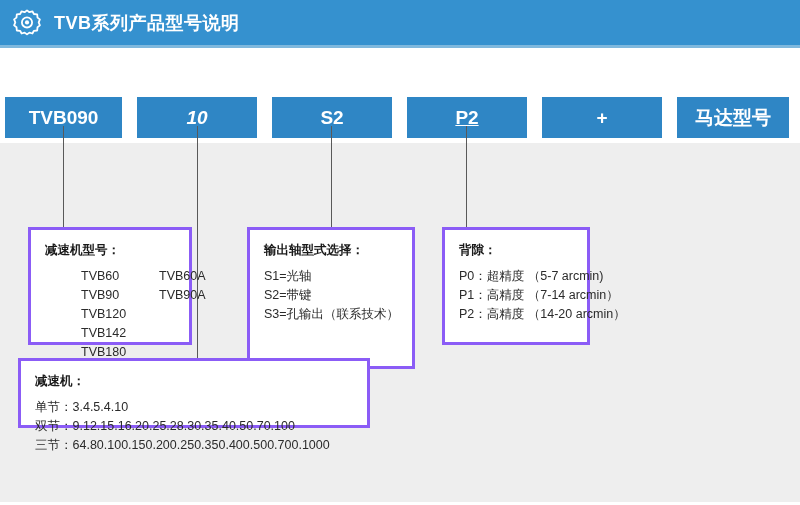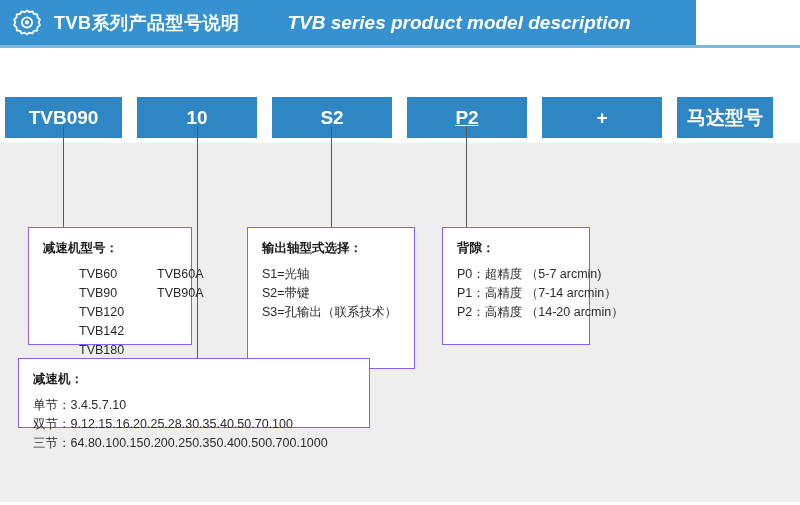--- a/index.html
+++ b/index.html
@@ -12,21 +12,21 @@
     background: #ffffff;
     font-family: "Liberation Sans", "DejaVu Sans", sans-serif;
     overflow: hidden;
     position: relative;
   }
 
   
   .header {
     position: absolute;
     left: 0; top: 0;
-    width: 696px; height: 45px;
+    width: 800px; height: 45px;
     background: #3591cf;
     display: flex;
     align-items: center;
   }
   .header-underline {
     position: absolute;
     left: 0; top: 45px;
     width: 800px; height: 3px;
     background: #7fb8dd;
   }
@@ -69,42 +69,42 @@
     background: #2f86c5;
     color: #ffffff;
     font-size: 19px;
     font-weight: bold;
     display: flex;
     align-items: center;
     justify-content: center;
     white-space: nowrap;
   }
   .cb1 { left: 5px;   width: 117px; }
-  .cb2 { left: 137px; width: 120px; }
+  .cb2 { left: 137px; width: 120px; font-style: italic; }
   .cb3 { left: 272px; width: 120px; }
   .cb4 { left: 407px; width: 120px; text-decoration: underline; }
   .cb5 { left: 542px; width: 120px; }
-  .cb6 { left: 677px; width: 96px; }
+  .cb6 { left: 677px; width: 112px; }
 
   
   .leader {
     position: absolute;
     width: 1px;
     background: #595959;
   }
   .leader-1 { left: 63px;  top: 126px; height: 101px; }
   .leader-2 { left: 197px; top: 126px; height: 232px; }
   .leader-3 { left: 331px; top: 126px; height: 101px; }
   .leader-4 { left: 466px; top: 126px; height: 101px; }
 
   
   .info-box {
     position: absolute;
     background: #ffffff;
-    border: 1px solid #8b5cf6;
+    border: 3px solid #8b5cf6;
     box-sizing: border-box;
     padding: 12px 14px 8px 14px;
   }
   .ib-title {
     font-size: 12.5px;
     font-weight: bold;
     color: #1a1a1a;
     margin-bottom: 8px;
     white-space: nowrap;
   }
@@ -133,21 +133,20 @@
 
 <div class="header">
   <svg class="gear-icon" viewBox="0 0 100 100">
     <g fill="none" stroke="#ffffff" stroke-width="6" stroke-linejoin="round">
       <path d="M50 8 L58 14 L68 11 L73 20 L84 21 L85 32 L93 38 L89 48 L93 58 L85 64 L84 75 L73 76 L68 85 L58 82 L50 88 L42 82 L32 85 L27 76 L16 75 L15 64 L7 58 L11 48 L7 38 L15 32 L16 21 L27 20 L32 11 L42 14 Z"></path>
       <circle cx="50" cy="48" r="17"></circle>
     </g>
     <circle cx="50" cy="48" r="7" fill="#ffffff"></circle>
   </svg>
   <div class="title-cn">TVB系列产品型号说明</div>
-  <div class="title-en">TVB series product model description</div>
 </div>
 <div class="header-underline"></div>
 
 <div class="gray-band"></div>
 
 <div class="code-box cb1">TVB090</div>
 <div class="code-box cb2">10</div>
 <div class="code-box cb3">S2</div>
 <div class="code-box cb4">P2</div>
 <div class="code-box cb5">+</div>
@@ -183,16 +182,16 @@
 
 <div class="info-box box-backlash">
   <div class="ib-title">背隙：</div>
   <div class="ib-line">P0：超精度 （5-7 arcmin)</div>
   <div class="ib-line">P1：高精度 （7-14 arcmin）</div>
   <div class="ib-line">P2：高精度 （14-20 arcmin）</div>
 </div>
 
 <div class="info-box box-ratio">
   <div class="ib-title">减速机：</div>
-  <div class="ib-line">单节：3.4.5.7.10</div>
+  <div class="ib-line">单节：3.4.5.4.10</div>
   <div class="ib-line">双节：9.12.15.16.20.25.28.30.35.40.50.70.100</div>
   <div class="ib-line">三节：64.80.100.150.200.250.350.400.500.700.1000</div>
 </div>
 
 </body></html>

